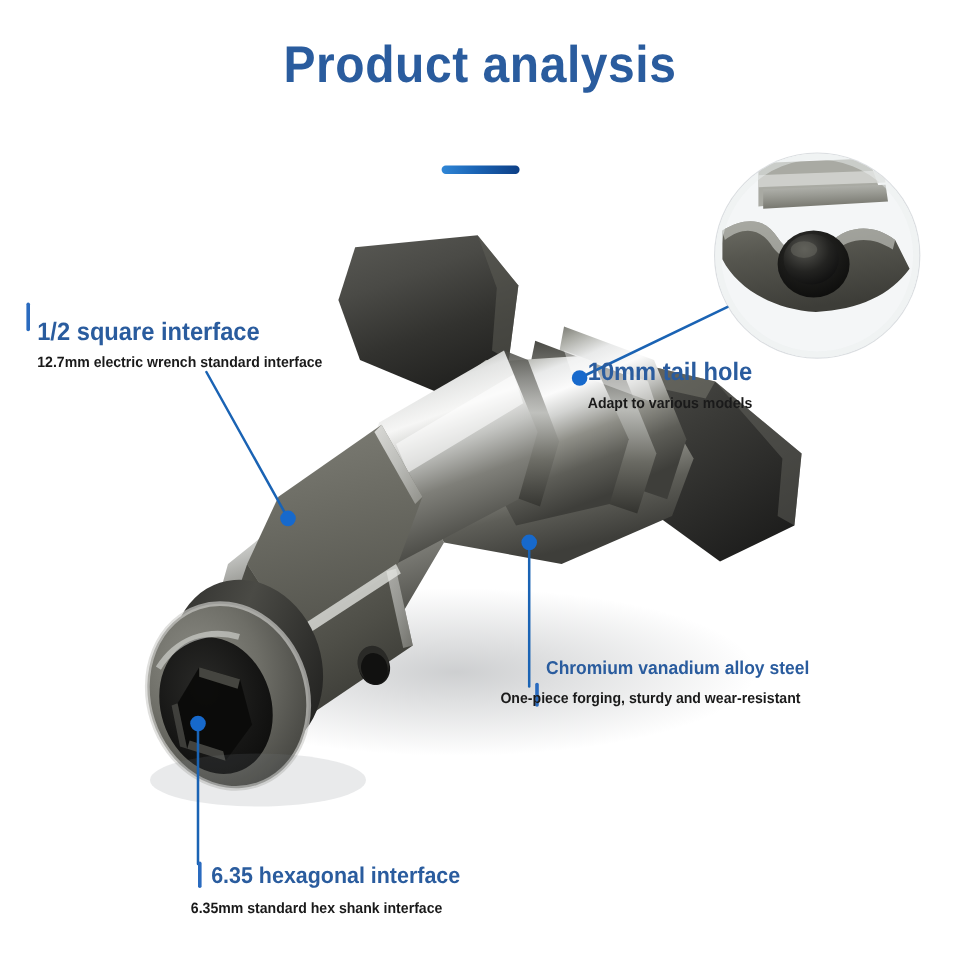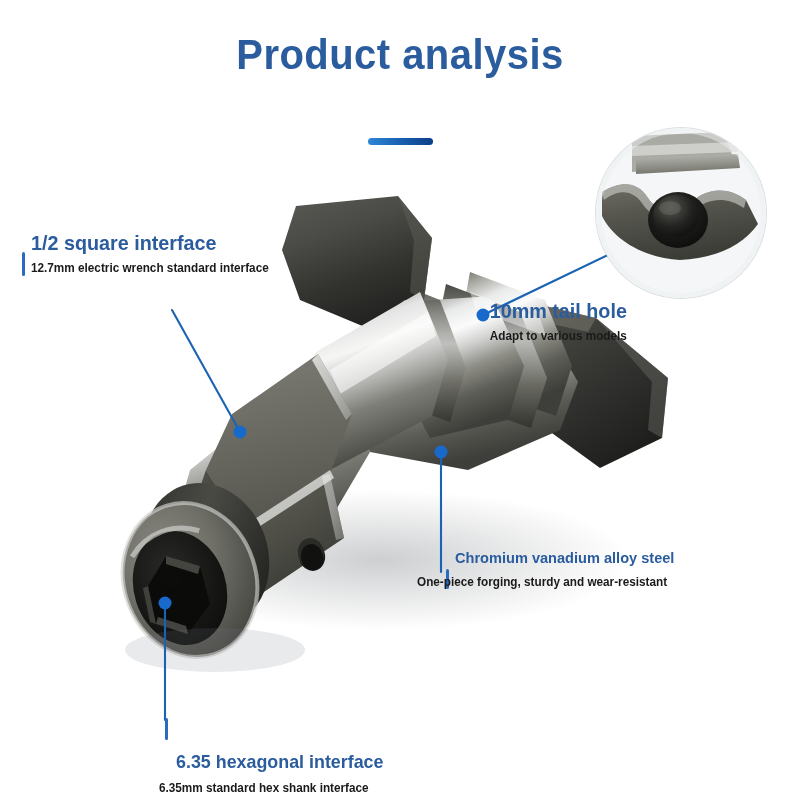--- a/index.html
+++ b/index.html
@@ -312,35 +312,35 @@
 
       <ellipse cx="82" cy="92" rx="30" ry="28" fill="url(#cuHole)"></ellipse>
       <ellipse cx="80" cy="88" rx="23" ry="21" fill="url(#cuDimple)"></ellipse>
       <ellipse cx="74" cy="80" rx="11" ry="7" fill="#6b6b64" opacity=".5"></ellipse>
 
       <circle cx="85" cy="85" r="84" fill="none" stroke="#eceff0" stroke-width="8" opacity=".5"></circle>
     </svg>
   </div>
 
   <div class="tick" style="left:22px;top:252px;height:24px;"></div>
-  <div class="callout" style="left:31px;top:232px;">
+  <div class="callout" style="left:31px;top:266px;">
     <div class="head">1/2 square interface</div>
     <div class="sub">12.7mm electric wrench standard interface</div>
   </div>
 
   <div class="callout right" style="right:18px;top:300px;">
     <div class="head">10mm tail hole</div>
     <div class="sub">Adapt to various models</div>
   </div>
 
   <div class="tick" style="left:446px;top:569px;height:20px;"></div>
   <div class="callout" style="left:455px;top:550px;">
     <div class="head" style="font-size:15.5px;">Chromium vanadium alloy steel</div>
     <div class="sub" style="margin-top:9px;margin-left:-38px;">One-piece forging, sturdy and wear-resistant</div>
   </div>
 
   <div class="tick" style="left:165px;top:718px;height:22px;"></div>
-  <div class="callout" style="left:176px;top:752px;">
+  <div class="callout" style="left:176px;top:721px;">
     <div class="head" style="font-size:19px;">6.35 hexagonal interface</div>
     <div class="sub" style="margin-top:9px;margin-left:-17px;">6.35mm standard hex shank interface</div>
   </div>
 
 </div>
 
 </body></html>

